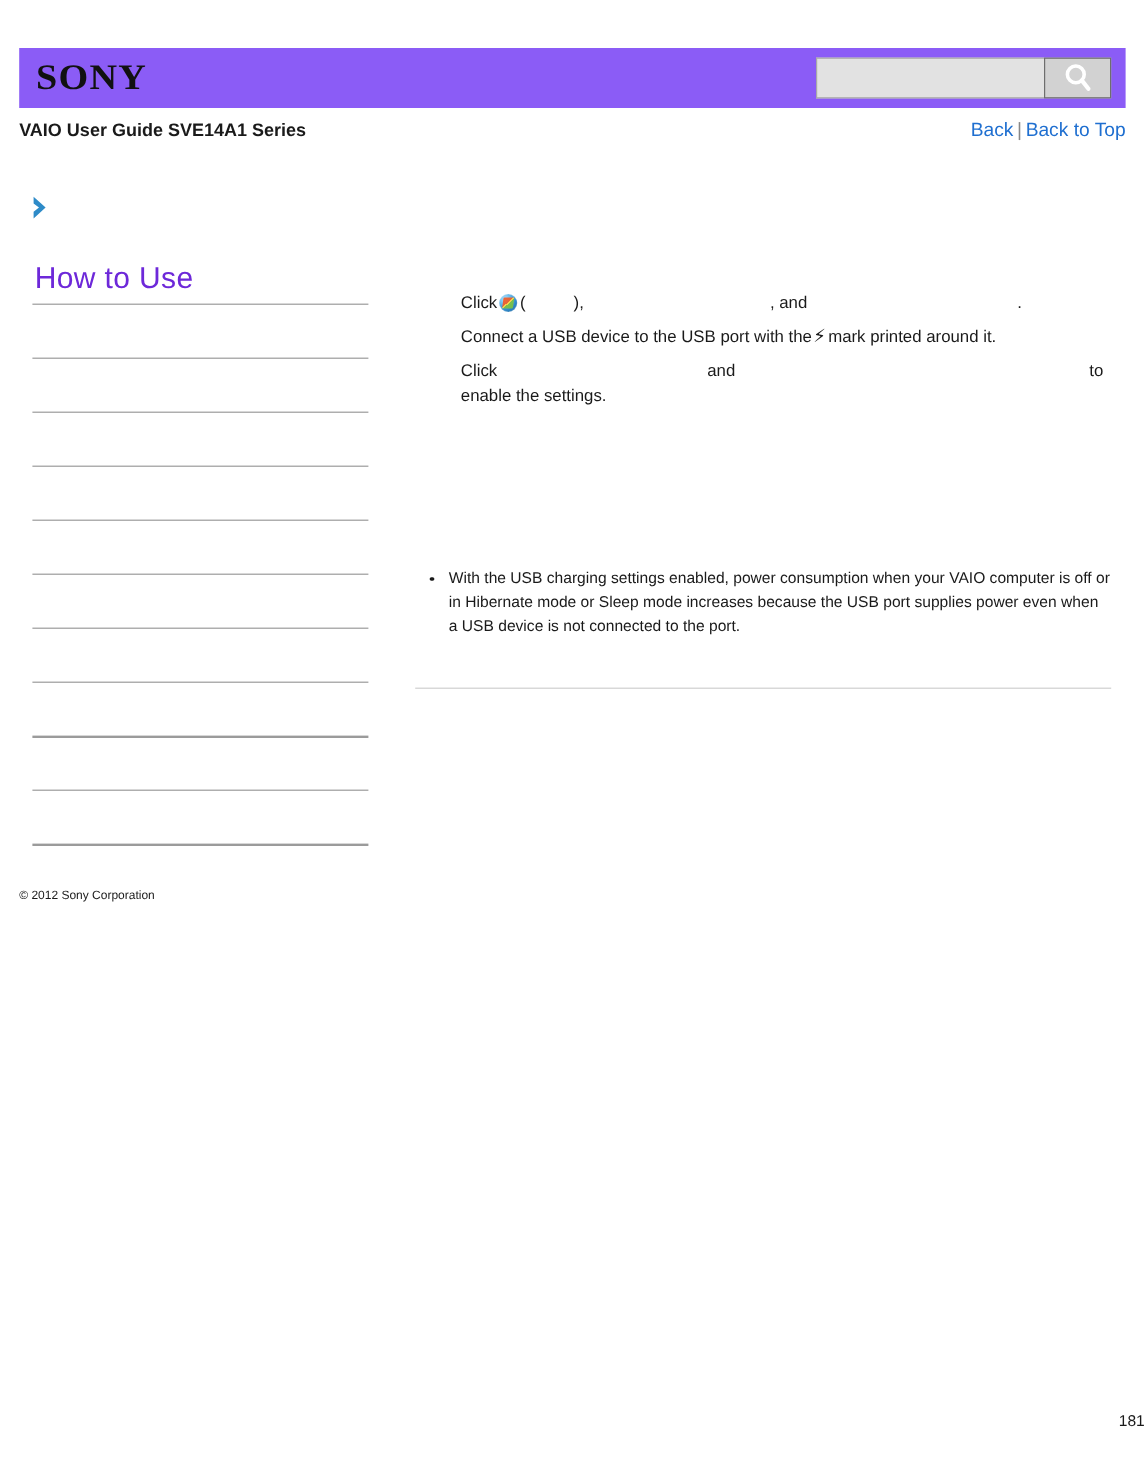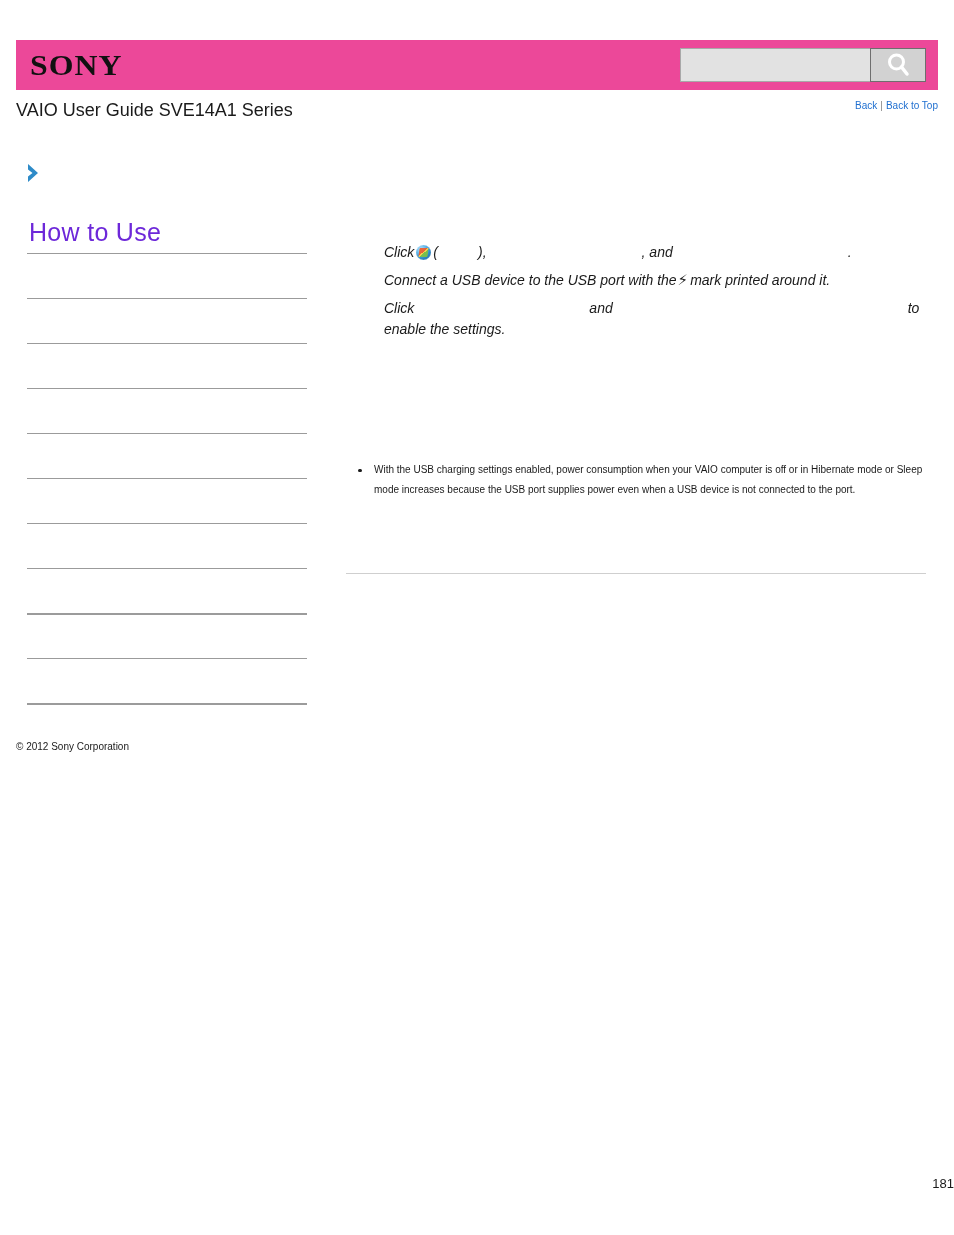--- a/index.html
+++ b/index.html
@@ -17,21 +17,21 @@
     -webkit-font-smoothing: antialiased;
   }
 
   
   .header-band {
     position: absolute;
     left: 16px;
     top: 40px;
     width: 922px;
     height: 50px;
-    background: #ec4899;
+    background: #8b5cf6;
     display: flex;
     align-items: center;
     justify-content: space-between;
   }
   .sony-logo {
     margin-left: 14px;
     font-family: "Liberation Serif", serif;
     font-weight: bold;
     font-size: 30px;
     letter-spacing: 1.0px;
@@ -79,29 +79,30 @@
     position: absolute;
     left: 16px;
     top: 100px;
     width: 922px;
     height: 22px;
   }
   .guide-title {
     position: absolute;
     left: 0;
     top: 0;
-    font-size: 18px;
+    font-size: 15px;
     color: #1a1a1a;
     white-space: nowrap;
+    font-weight: bold;
   }
   .nav-links {
     position: absolute;
     right: 0;
     top: 0;
-    font-size: 10px;
+    font-size: 16px;
     white-space: nowrap;
     margin-left: 44px;
   }
   .nav-links a {
     color: #1f6fd0;
     text-decoration: none;
   }
   .nav-sep {
     color: #888888;
     margin: 0 3px;
@@ -170,21 +171,20 @@
   }
   .steps {
     margin: 6px 0 0 0;
     padding: 0;
     list-style: none;
   }
   .steps li {
     margin: 4px 0 0 38px;
     padding: 0;
     min-height: 20px;
-    font-style: italic;
   }
   .steps li.spaced {
     margin-top: 8px;
   }
   .gap-sm  { display: inline-block; width: 40px; }
   .gap-md  { display: inline-block; width: 120px; }
   .gap-lg  { display: inline-block; width: 155px; }
   .gap-xl  { display: inline-block; width: 175px; }
 
   .win-orb {
@@ -224,26 +224,26 @@
     left: 346px;
     top: 573px;
     width: 580px;
     height: 0;
     border-top: 1px solid #cfcfcf;
   }
 
   .notes {
     position: absolute;
     left: 346px;
-    top: 460px;
+    top: 472px;
     width: 580px;
     margin: 0;
     padding: 0;
     list-style: none;
-    font-size: 10px;
+    font-size: 13px;
     line-height: 20.2px;
     color: #1a1a1a;
   }
   .notes li {
     position: relative;
     padding-left: 28px;
     margin-bottom: 1px;
   }
   .notes li::before {
     content: "";

